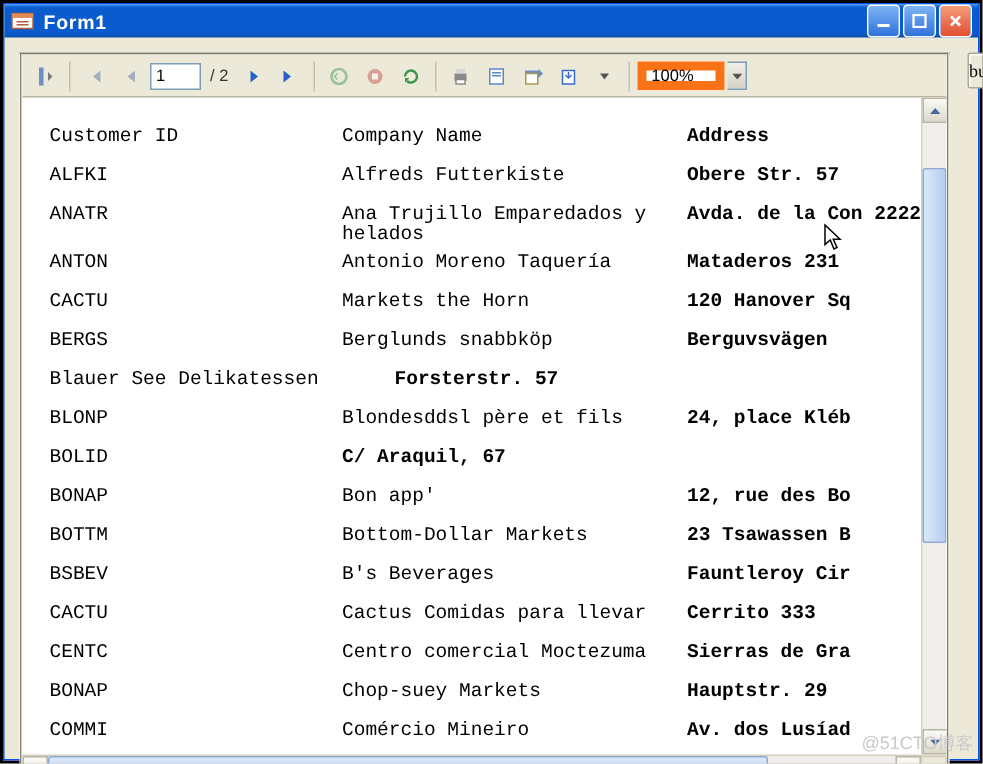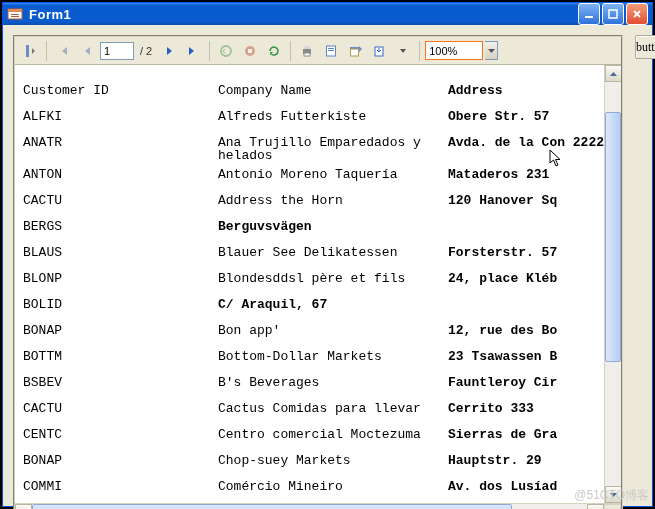--- a/index.html
+++ b/index.html
@@ -16,25 +16,25 @@
 .client { flex: 1; padding: 10px; display: flex; gap: 12px; align-items: flex-start; }
 
 .viewer { flex: 1; height: 100%; border: 2px groove #d6d2c2; background: #fff; display: flex; flex-direction: column; }
 .toolbar { height: 28px; border-bottom: 1px solid #b9b5a1; background: #ece9d8; display: flex; align-items: center; padding: 0 4px; gap: 2px; }
 .tbt { width: 22px; height: 22px; display: flex; align-items: center; justify-content: center; border: 1px solid transparent; border-radius: 2px; font-size: 11px; color: #333; }
 .tbt svg { width: 14px; height: 14px; }
 .tbt.disabled { opacity: 0.45; }
 .sep { width: 1px; height: 20px; background: #c5c1b0; margin: 0 3px; }
 .page-input { width: 34px; height: 18px; border: 1px solid #7f9db9; background: #fff; font-size: 11px; padding: 0 3px; }
 .page-total { font-size: 11px; color: #333; margin: 0 4px 0 4px; }
-.zoom { width: 58px; height: 19px; border: 1px solid #f97316; background: #fff; font-size: 11px; padding: 0 3px; display: flex; align-items: center; }
+.zoom { width: 58px; height: 19px; border: 6px solid #f97316; background: #fff; font-size: 11px; padding: 0 3px; display: flex; align-items: center; }
 .zoom-arrow { width: 13px; height: 19px; border: 1px solid #7f9db9; border-left: none; background: linear-gradient(to bottom, #f0f0ea, #d6d2c2); display: flex; align-items: center; justify-content: center; }
 
 .report-area { flex: 1; position: relative; overflow: hidden; display: flex; }
-.report-content { flex: 1; overflow: hidden; padding: 16px 0 0 8px; font-family: "Courier New", "SimSun", monospace; font-size: 13px; color: #000; line-height: 1.0; }
+.report-content { flex: 1; overflow: hidden; padding: 16px 0 0 18px; font-family: "Courier New", "SimSun", monospace; font-size: 13px; color: #000; line-height: 1.0; }
 .report-row { display: flex; align-items: flex-start; min-height: 26px; padding: 3px 0; }
 .col-id { width: 195px; flex-shrink: 0; }
 .col-name { width: 230px; flex-shrink: 0; }
 .col-addr { flex: 1; white-space: nowrap; overflow: hidden; font-weight: bold; }
 
 .vscroll { width: 17px; background: #efeeea; border-left: 1px solid #d6d2c2; display: flex; flex-direction: column; }
 .hscroll { height: 17px; background: #efeeea; border-top: 1px solid #d6d2c2; display: flex; }
 .sc-btn { width: 17px; height: 17px; background: linear-gradient(to bottom, #fafaf6, #dcd9c9); border: 1px solid #b9b5a1; display: flex; align-items: center; justify-content: center; flex-shrink: 0; }
 .vtrack { flex: 1; position: relative; }
 .vthumb { position: absolute; left: 0; right: 0; top: 30px; height: 250px; background: linear-gradient(to right, #dbe8fb, #b6cef0); border: 1px solid #8ea9d6; border-radius: 2px; }
@@ -194,29 +194,29 @@
                   <div class="col-name">Ana Trujillo Emparedados y helados</div>
                   <div class="col-addr">Avda. de la Con 2222</div>
                 </div>
                 <div class="report-row">
                   <div class="col-id">ANTON</div>
                   <div class="col-name">Antonio Moreno Taquería</div>
                   <div class="col-addr">Mataderos  231</div>
                 </div>
                 <div class="report-row">
                   <div class="col-id">CACTU</div>
-                  <div class="col-name">Address the Horn</div>
+                  <div class="col-name">Markets the Horn</div>
                   <div class="col-addr">120 Hanover Sq</div>
                 </div>
                 <div class="report-row">
                   <div class="col-id">BERGS</div>
+                  <div class="col-name">Berglunds snabbköp</div>
                   <div class="col-addr">Berguvsvägen</div>
                 </div>
                 <div class="report-row">
-                  <div class="col-id">BLAUS</div>
                   <div class="col-name">Blauer See Delikatessen</div>
                   <div class="col-addr">Forsterstr. 57</div>
                 </div>
                 <div class="report-row">
                   <div class="col-id">BLONP</div>
                   <div class="col-name">Blondesddsl père et fils</div>
                   <div class="col-addr">24, place Kléb</div>
                 </div>
                 <div class="report-row">
                   <div class="col-id">BOLID</div>

